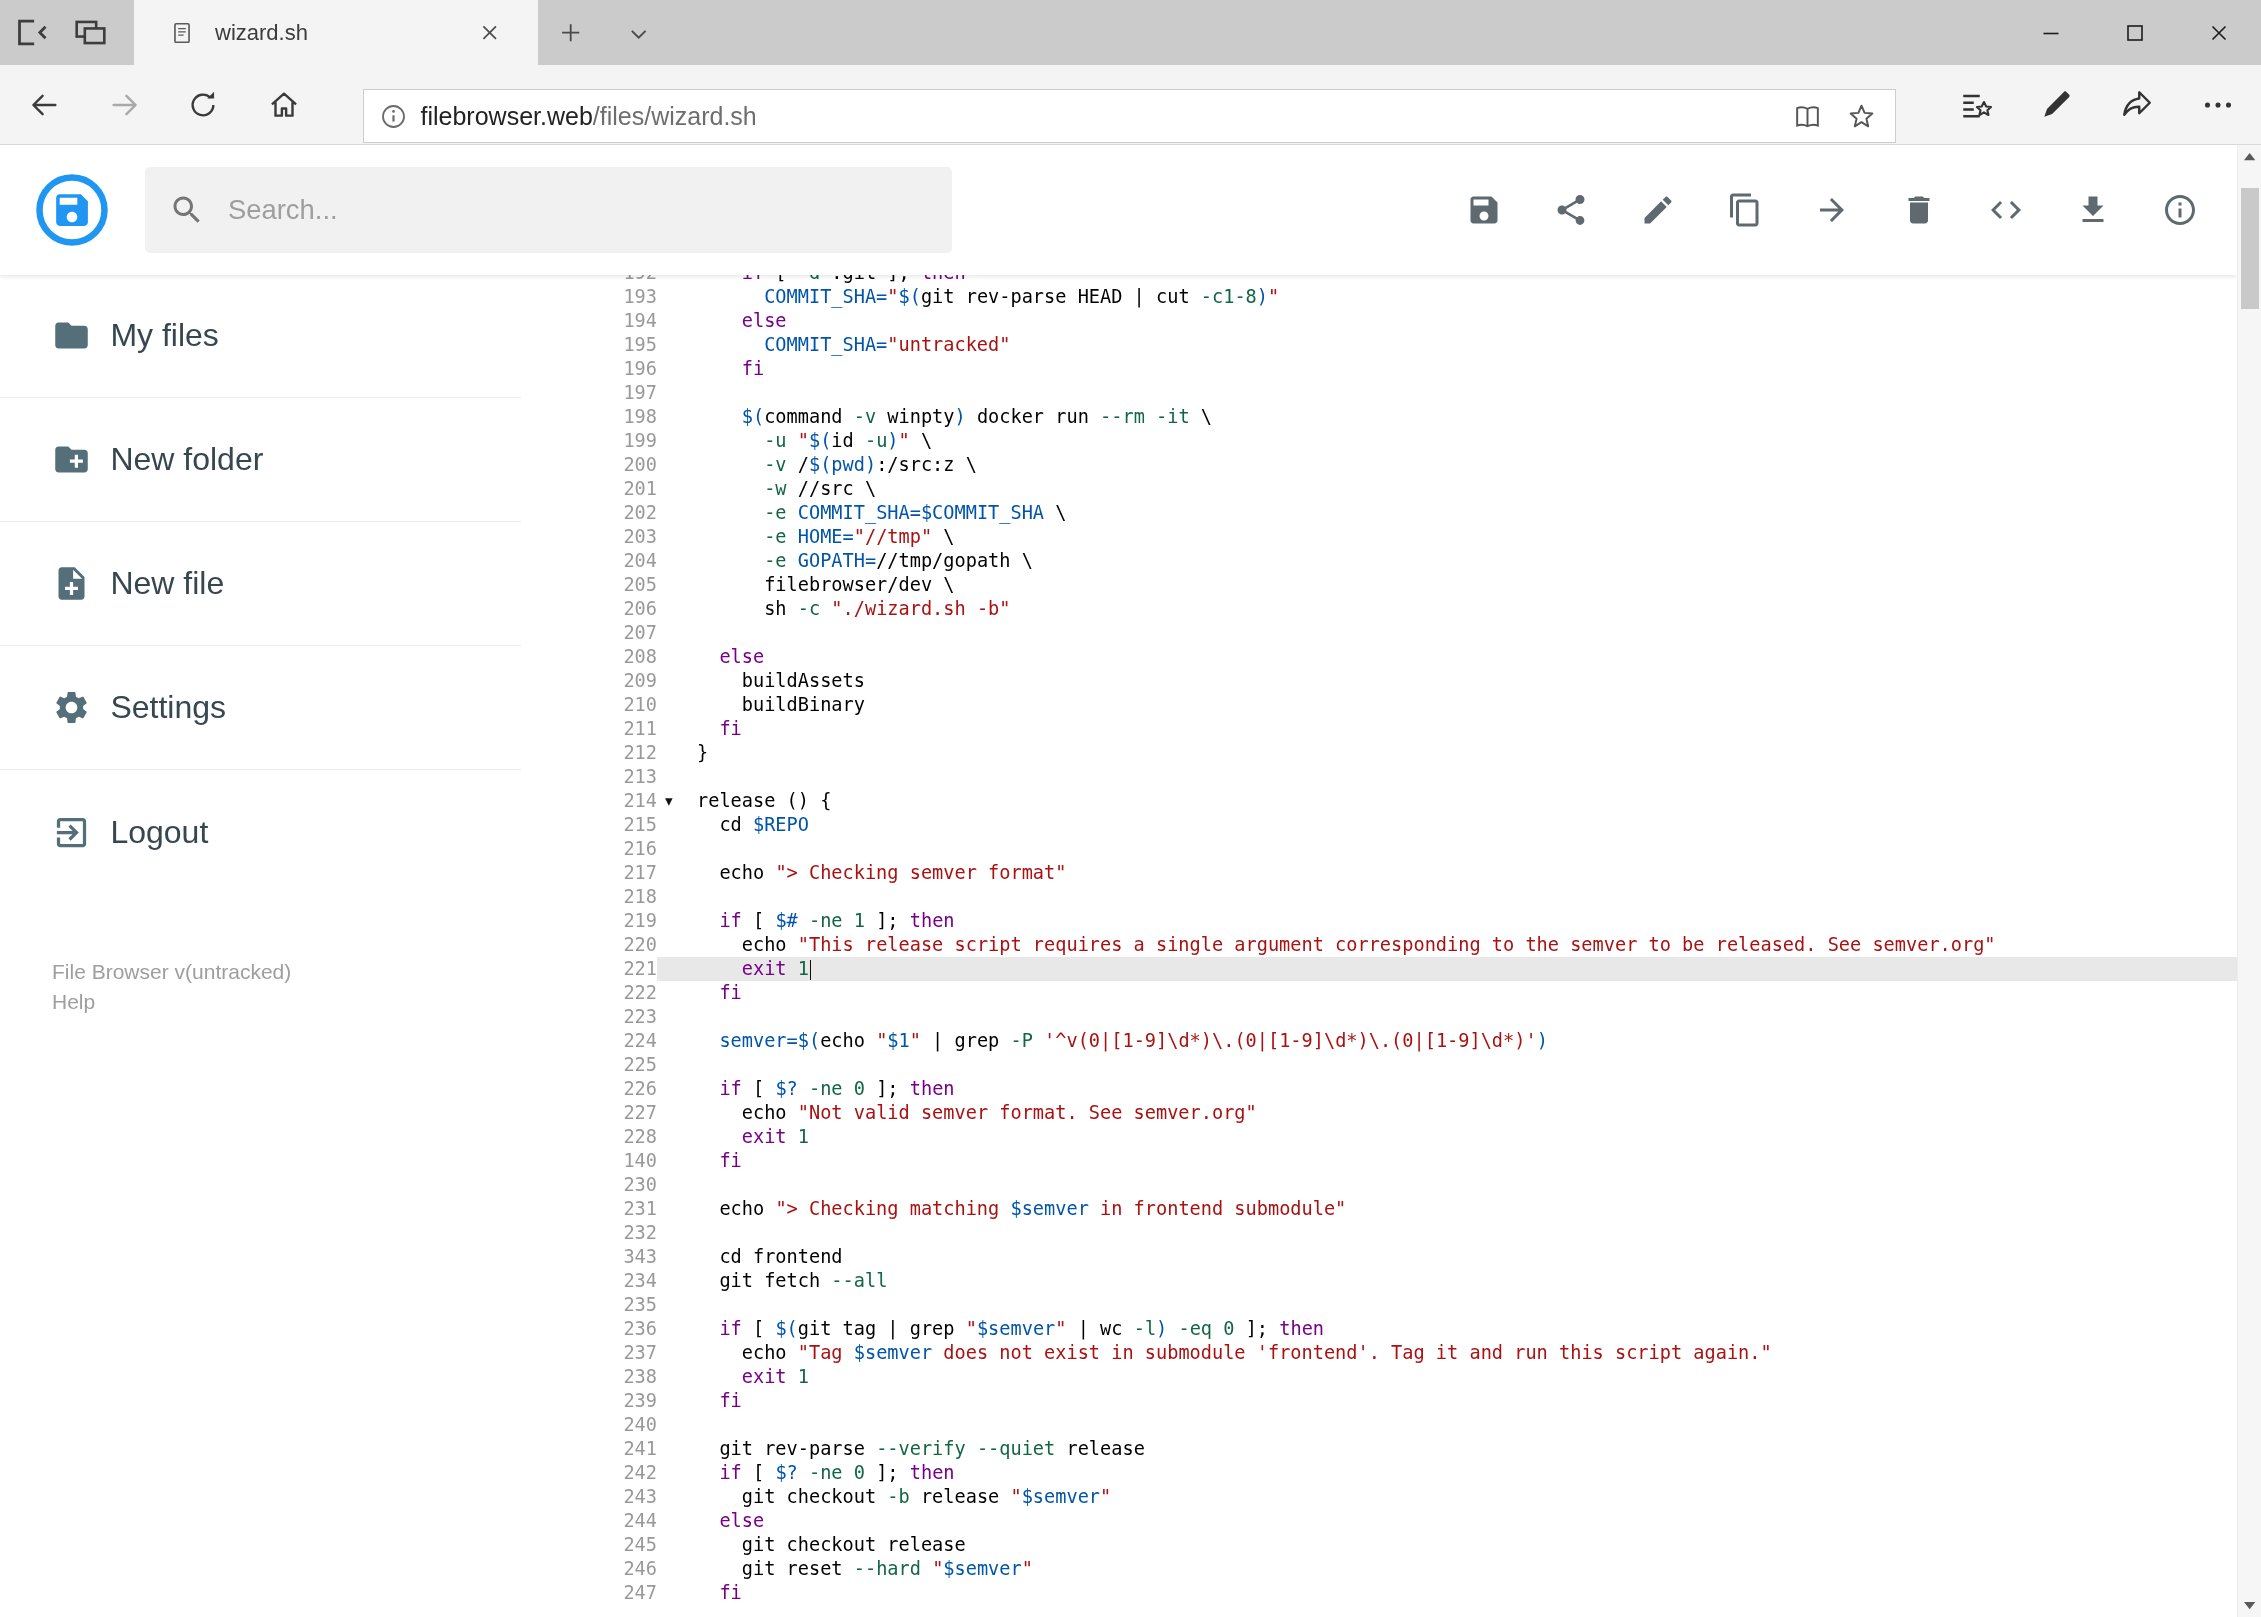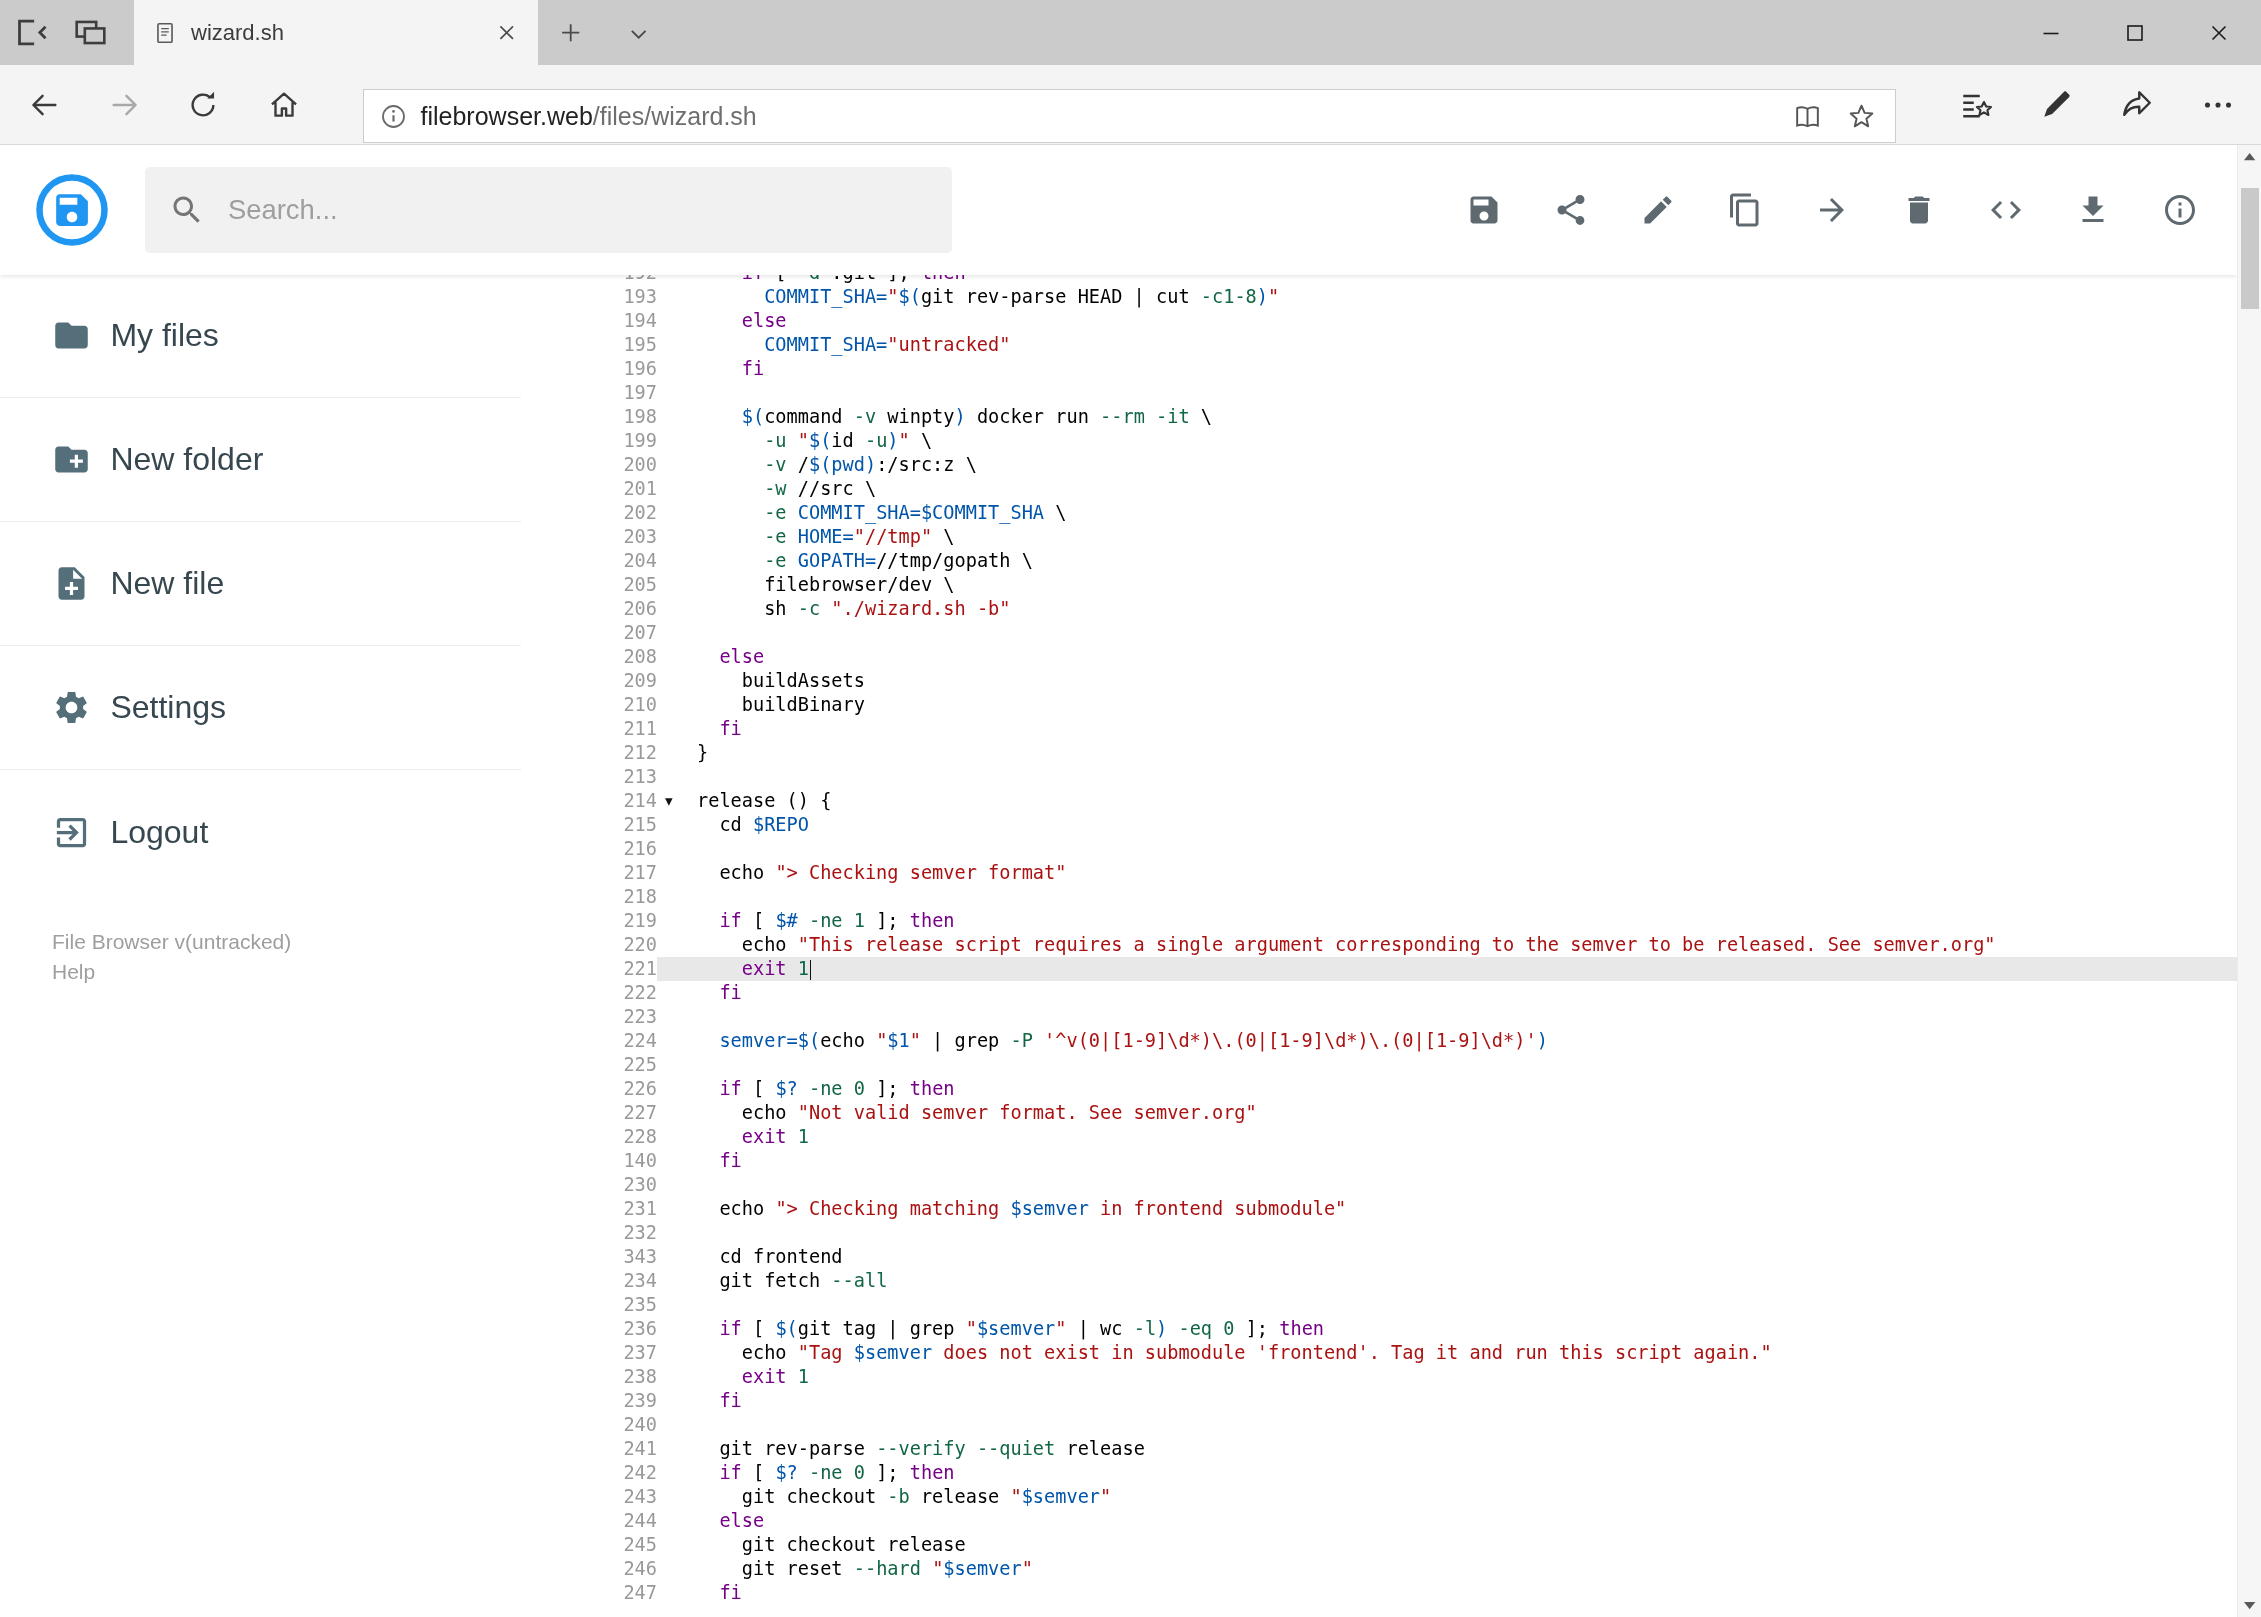--- a/index.html
+++ b/index.html
@@ -10,21 +10,21 @@
     -webkit-font-smoothing:antialiased;
   }
   svg{display:block}
 
   
   .tabbar{position:absolute;left:0;top:0;right:0;height:65px;background:#cbcbcb;z-index:10}
   .aside-ic{position:absolute;top:13px;width:39px;height:39px;color:#3d3d3d;cursor:pointer}
   .aside-1{left:13px}
   .aside-2{left:71px}
   .tab{position:absolute;left:134px;top:0;width:404px;height:65px;background:#f4f4f4;
-       display:flex;align-items:center;gap:13px;padding:0 18px;box-sizing:border-box;cursor:pointer}
+       display:flex;align-items:center;gap:20px;padding:0 35px;box-sizing:border-box;cursor:pointer}
   .tab-fav{width:26px;height:26px;color:#5a5a5a;flex:none}
   .tab-title{font-size:22px;color:#3c3c3c;flex:1;white-space:nowrap;overflow:hidden}
   .tab-close{width:27.4px;height:27.4px;color:#4c4c4c;flex:none;cursor:pointer}
   .newtab{position:absolute;left:557px;top:18.6px;width:27.4px;height:27.4px;color:#4a4a4a;cursor:pointer}
   .tabchev{position:absolute;left:625px;top:20px;width:27.4px;height:27.4px;color:#4a4a4a;cursor:pointer}
   .wincontrols{position:absolute;right:0;top:0;height:65px;display:flex}
   .winbtn{width:84px;height:65px;display:flex;align-items:center;justify-content:center;color:#1c1c1c;cursor:pointer}
 
   
   .navbar{position:absolute;left:0;top:65px;right:0;height:80px;background:#f4f4f4;
@@ -60,21 +60,21 @@
   .toolbar{position:absolute;right:39px;top:47px;display:flex;gap:51px}
   .tb-btn{border:0;background:none;padding:0;margin:0;width:36px;height:36px;color:#5f6a70;cursor:pointer}
 
   
   .sidebar{position:absolute;left:0;top:274px;width:521px;background:#fff;z-index:2}
   .sb-item{height:124px;display:flex;align-items:center;gap:19.4px;padding-left:52px;
            border-bottom:0.8px solid #ededed;box-sizing:border-box;cursor:pointer}
   .sb-item:last-child{border-bottom:0}
   .sb-ic{width:39px;height:39px;color:#546e7a;flex:none}
   .sb-label{font-size:32px;color:#37474f}
-  .sb-footer{margin:33px 0 0 52px}
+  .sb-footer{margin:63px 0 0 52px}
   .sb-footer div{font-size:21px;color:#9e9e9e;line-height:30px}
 
   
   .editor{position:absolute;left:521px;top:261px;width:1716px;height:1356px;z-index:1;
           font-family:"DejaVu Sans Mono",monospace;font-size:18.6px;line-height:24px;color:#000}
   .cm-row{display:flex;height:24px}
   .ln{width:136px;text-align:right;color:#999;flex:none}
   .rest{flex:1;position:relative;padding-left:40px;white-space:pre}
   .cm-row.active .rest{background:var(--active_line_bg,#e8e8e8)}
   .fold{position:absolute;left:8px;top:0;font-size:15.3px;color:#111;

